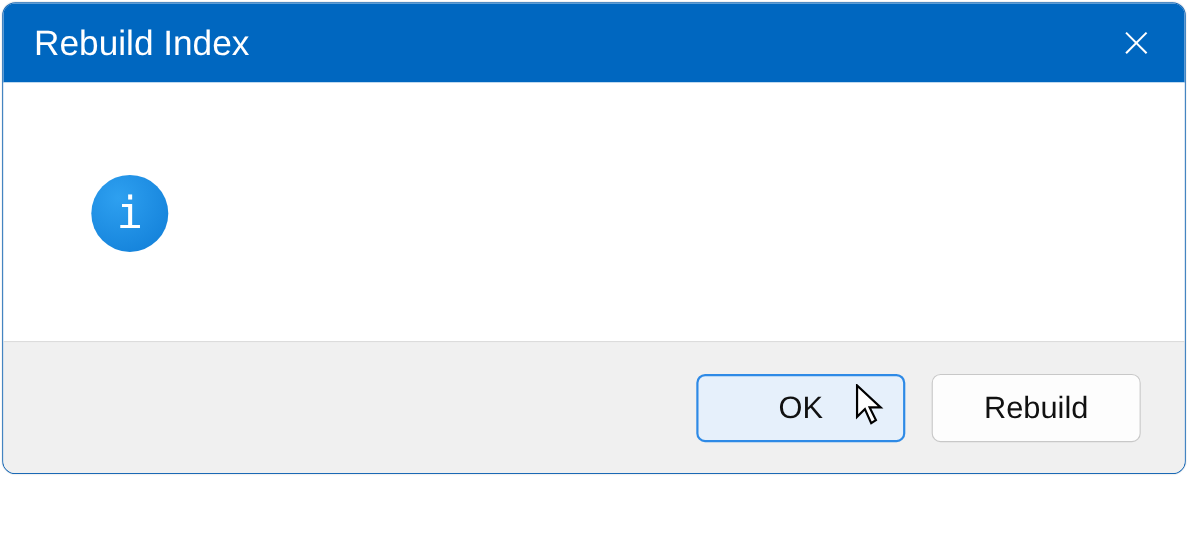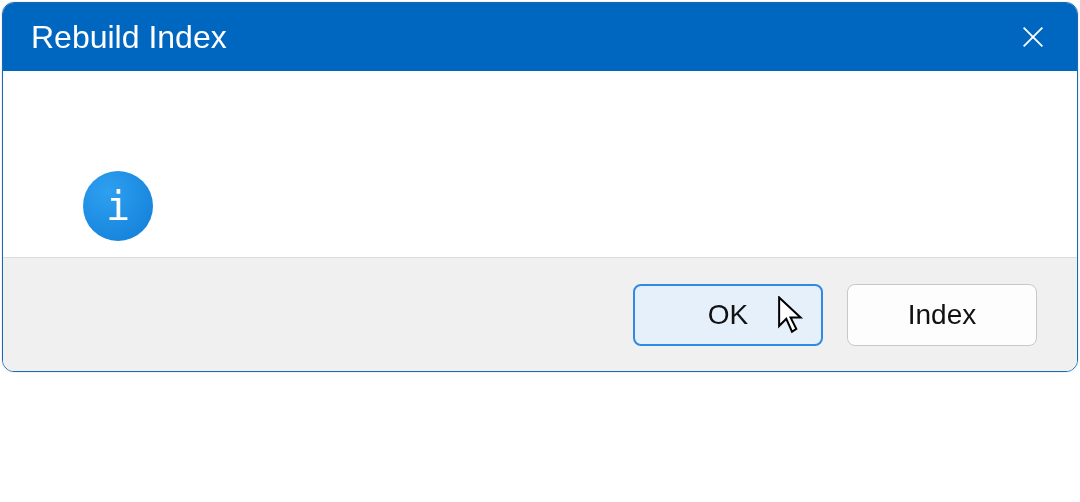--- a/index.html
+++ b/index.html
@@ -3,30 +3,29 @@
 <meta charset="utf-8">
 <style>
   * { box-sizing: border-box; }
   html, body {
     margin: 0; padding: 0;
     width: 1080px; height: 502px;
     font-family: "Segoe UI", Arial, sans-serif;
     background: #fff;
   }
   .dialog {
-    width: 1076px; height: 370px;
+    width: 1076px; height: 429px;
     margin: 2px;
     border: 1px solid #1a69b5;
     border-radius: 12px;
     overflow: hidden;
     display: flex;
     flex-direction: column;
     background: #fff;
     box-shadow: 0 0 0 1px rgba(0,0,0,.05);
-    gap: 16px;
   }
   .titlebar {
     height: 72px;
     background: #0067c0;
     display: flex;
     align-items: center;
     justify-content: space-between;
     padding: 0 24px 0 28px;
   }
   .titlebar .title {
@@ -120,20 +119,20 @@
     <div class="info-icon">
       <span>i</span>
     </div>
   </div>
 
   <div class="button-row">
     <div class="btn primary">
       <span>OK</span>
     </div>
     <div class="btn">
-      <span>Index</span>
+      <span>Rebuild</span>
     </div>
     <svg class="cursor" viewBox="0 0 20 28">
       <path d="M1 1 L1 21 L6 16 L10 25 L13 23 L9 15 L16 15 Z" fill="#fff" stroke="#000" stroke-width="1.4"></path>
     </svg>
   </div>
 
 </div>
 
 </body></html>

